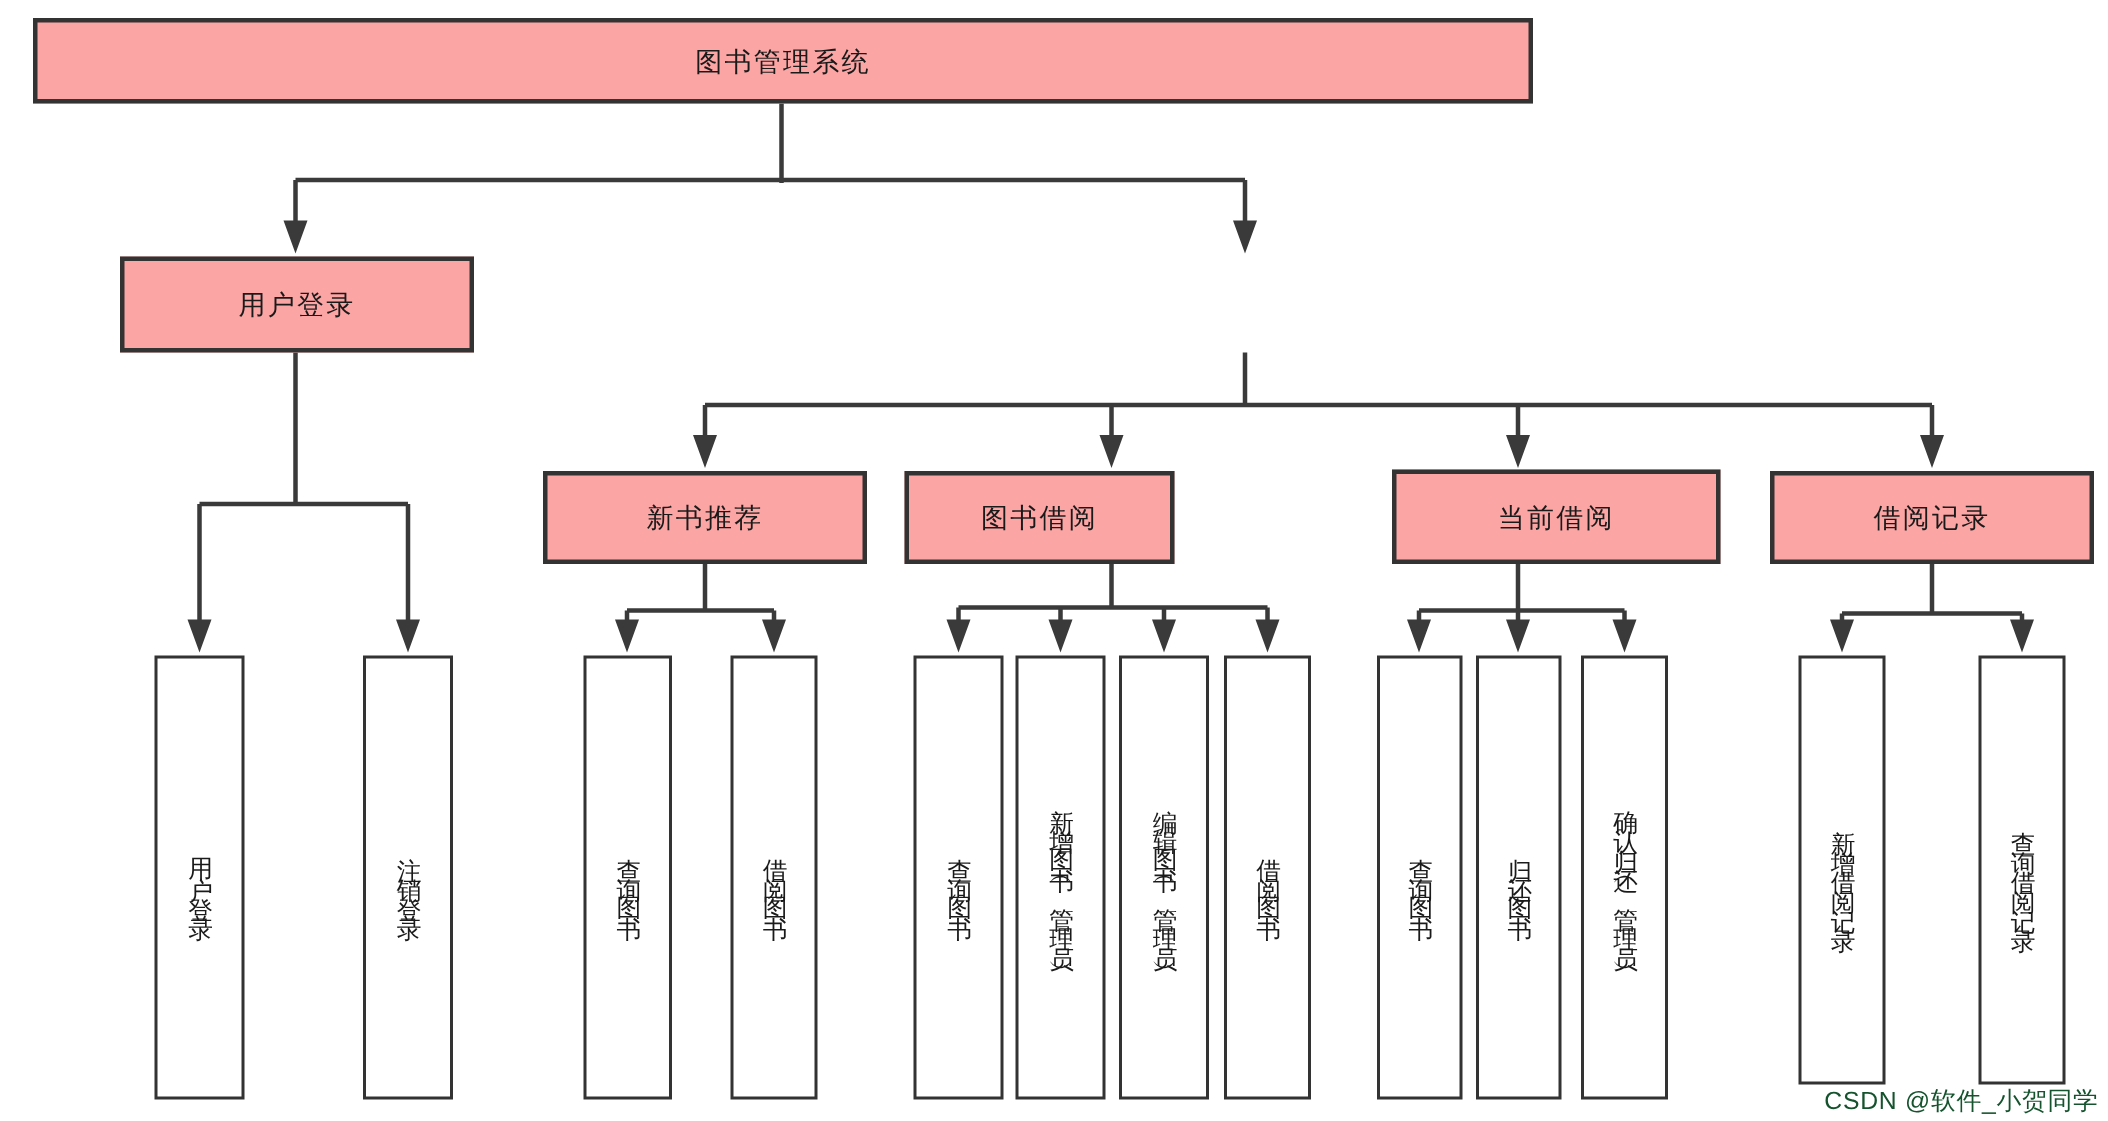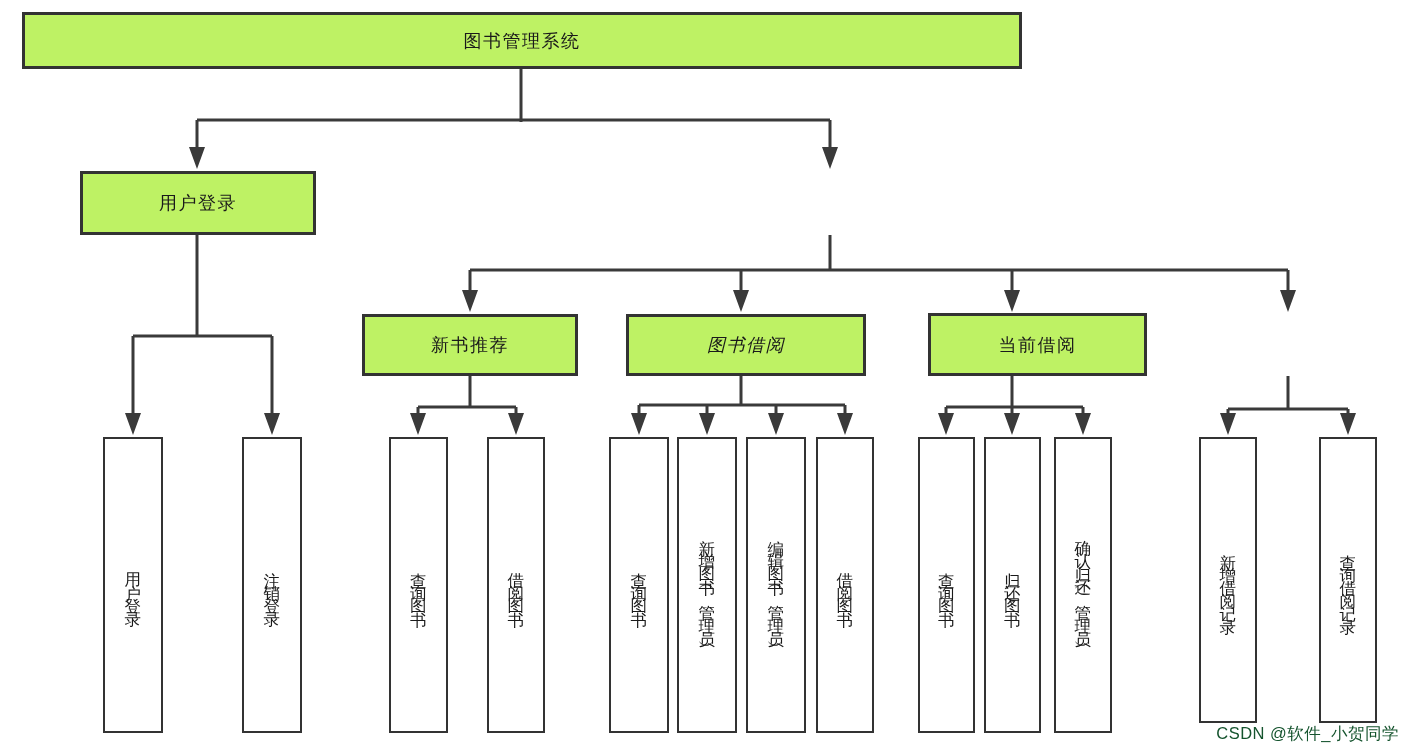--- a/index.html
+++ b/index.html
@@ -8,21 +8,21 @@
     width:1405px;height:747px;
     background:#ffffff;
     font-family:"Liberation Sans","DejaVu Sans",sans-serif;
     overflow:hidden;
   }
   .connectors{position:absolute;left:0;top:0;z-index:1;}
   .hbox{
     position:absolute;z-index:2;
     box-sizing:border-box;
     border:3px solid #333333;
-    background:#bef264;
+    background:#fca5a5;
     display:flex;align-items:center;justify-content:center;
     font-size:18px;color:#1a1a1a;letter-spacing:1.5px;
     line-height:1;
   }
   .vbox{
     position:absolute;z-index:2;
     box-sizing:border-box;
     border:2.5px solid #333333;
     background:#ffffff;
     display:flex;align-items:center;justify-content:center;
@@ -96,22 +96,23 @@
       M1075 413 L1091 413 L1083 435 Z
       M1220 413 L1236 413 L1228 435 Z
       M1340 413 L1356 413 L1348 435 Z"></path>
   </svg>
 
   <div class="hbox" style="left:22px;top:12px;width:1000px;height:57px;">图书管理系统</div>
 
   <div class="hbox" style="left:80px;top:171px;width:236px;height:64px;">用户登录</div>
 
   <div class="hbox" style="left:362px;top:314px;width:216px;height:62px;">新书推荐</div>
-  <div class="hbox" style="left:626px;top:314px;width:240px;height:62px;font-style:italic;">图书借阅</div>
+  <div class="hbox" style="left:603px;top:314px;width:180px;height:62px;">图书借阅</div>
   <div class="hbox" style="left:928px;top:313px;width:219px;height:63px;">当前借阅</div>
+  <div class="hbox" style="left:1180px;top:314px;width:216px;height:62px;">借阅记录</div>
 
   <div class="vbox" style="left:103px;top:437px;width:60px;height:296px;">用户登录</div>
   <div class="vbox" style="left:242px;top:437px;width:60px;height:296px;">注销登录</div>
 
   <div class="vbox" style="left:389px;top:437px;width:59px;height:296px;">查询图书</div>
   <div class="vbox" style="left:487px;top:437px;width:58px;height:296px;">借阅图书</div>
 
   <div class="vbox" style="left:609px;top:437px;width:60px;height:296px;">查询图书</div>
   <div class="vbox" style="left:677px;top:437px;width:60px;height:296px;">新增图书（管理员）</div>
   <div class="vbox" style="left:746px;top:437px;width:60px;height:296px;">编辑图书（管理员）</div>

